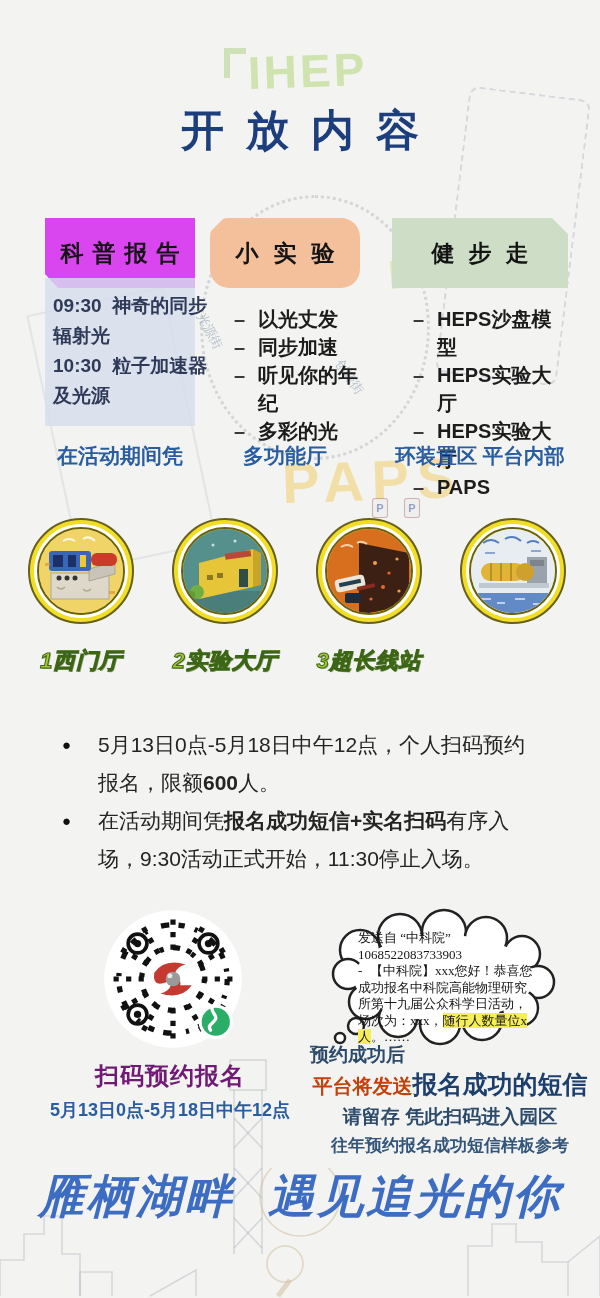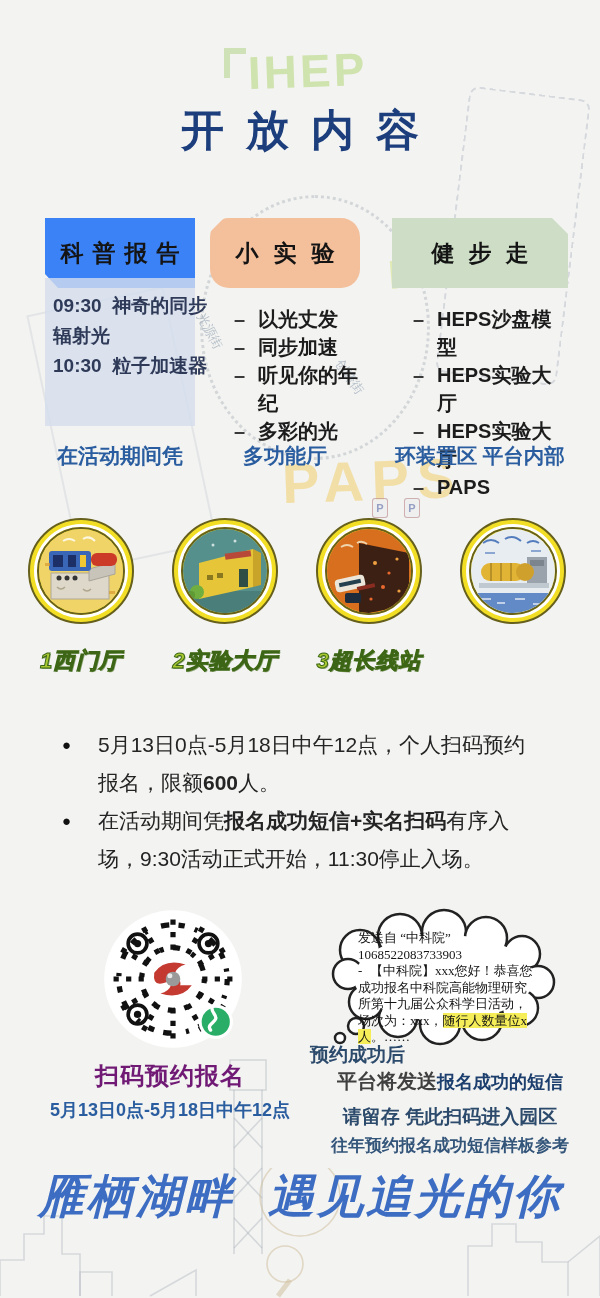--- a/index.html
+++ b/index.html
@@ -37,21 +37,21 @@
   .title { position:absolute; top:102px; left:0; right:0; text-align:center;
     font-size:43px; font-weight:bold; color:#1c3e7c; letter-spacing:22px; text-indent:22px; }
 
   
   .col { position:absolute; top:218px; }
   .col-1 { left:45px;  width:150px; }
   .col-2 { left:210px; width:150px; }
   .col-3 { left:392px; width:176px; }
   .col-header { height:70px; display:flex; align-items:center; justify-content:center;
     font-weight:bold; color:#141414; font-size:23px; }
-  .col-1 .col-header { background:#3b82f6; letter-spacing:9px; text-indent:9px;
+  .col-1 .col-header { background:#d946ef; letter-spacing:9px; text-indent:9px;
     clip-path:polygon(0 0,100% 0,100% 100%,13px 100%,0 calc(100% - 14px)); }
   .col-2 .col-header { background:#f4c09c; letter-spacing:15px; text-indent:15px;
     clip-path:polygon(14px 0,100% 0,100% 100%,0 100%,0 14px);border-radius:19px; }
   .col-3 .col-header { background:#cedec6; letter-spacing:14px; text-indent:14px;
     clip-path:polygon(0 0,calc(100% - 16px) 0,100% 16px,100% 100%,0 100%); }
   .schedule-panel { position:absolute; left:45px; top:278px; width:150px; height:148px;
     background:rgba(212,221,238,.8); padding:13px 6px 0 8px; }
   .schedule-line { font-size:19px; font-weight:bold; color:#2e3a58; line-height:30px; white-space:pre; }
   .open-list { list-style:none; margin-top:17px; }
   .open-list li { display:flex; font-size:20px; font-weight:bold; color:#1c1c1c; line-height:28px; }
@@ -92,22 +92,22 @@
   .cloud svg { position:absolute; left:0; top:0; }
   .cloud-text { position:absolute; left:36px; top:22px; width:178px;
     font-family:"Liberation Serif","DejaVu Serif",serif;
     font-size:13px; line-height:16.5px; color:#141414; }
   .cloud-text mark { background:#f6ee58; color:#141414; padding:0; }
   .cloud-dash { display:inline-block; width:12px; }
 
   .after1 { position:absolute; top:1042px; left:310px; width:280px; 
     font-size:19px; color:#2c4a6b; font-weight:600; }
   .after2 { position:absolute; top:1068px; left:300px; width:300px; text-align:center; }
-  .after2 .pre  { font-size:20px; font-weight:bold; color:#404040; vertical-align:baseline; }
-  .after2 .big  { font-size:18px; font-weight:bold; color:#1d3f6e; vertical-align:baseline; }
+  .after2 .pre  { font-size:20px; font-weight:bold; color:#c2410c; vertical-align:baseline; }
+  .after2 .big  { font-size:25px; font-weight:bold; color:#1d3f6e; vertical-align:baseline; }
   .after3 { position:absolute; top:1104px; left:310px; width:280px; text-align:center;
     font-size:19px; font-weight:600; color:#2c4a6b; }
   .after4 { position:absolute; top:1134px; left:300px; width:300px; text-align:center;
     font-size:17px; font-weight:600; color:#33557a; }
 
   
   .slogan { position:absolute; top:1166px; left:0; right:0; text-align:center;
     font-size:46px; font-weight:bold; font-style:italic; color:#3d6dc2; letter-spacing:3px; }
   .slogan .gap { display:inline-block; width:34px; }
 </style>
@@ -157,20 +157,21 @@
 
   <div class="title">开放内容</div>
 
   <div class="col col-1">
     <div class="col-header">科普报告</div>
   </div>
   <div class="schedule-panel">
     <div class="schedule-line">09:30  神奇的同步</div>
     <div class="schedule-line">辐射光</div>
     <div class="schedule-line">10:30  粒子加速器</div>
+    <div class="schedule-line">及光源</div>
   </div>
 
   <div class="col col-2">
     <div class="col-header">小实验</div>
     <ul class="open-list">
       <li>
           <span class="dash">–</span>
           <span>以光丈发</span>
         </li>
       <li>

